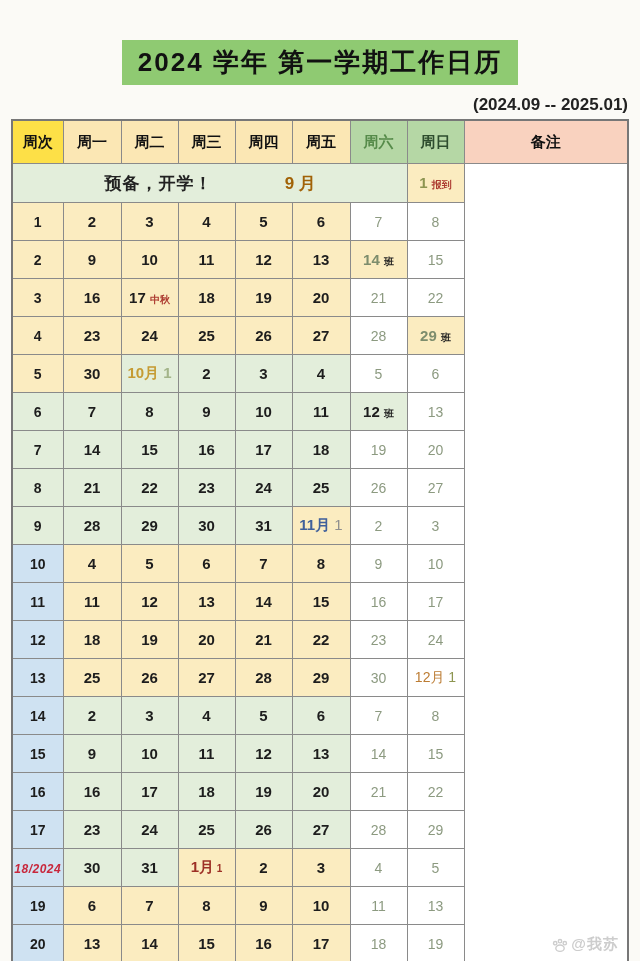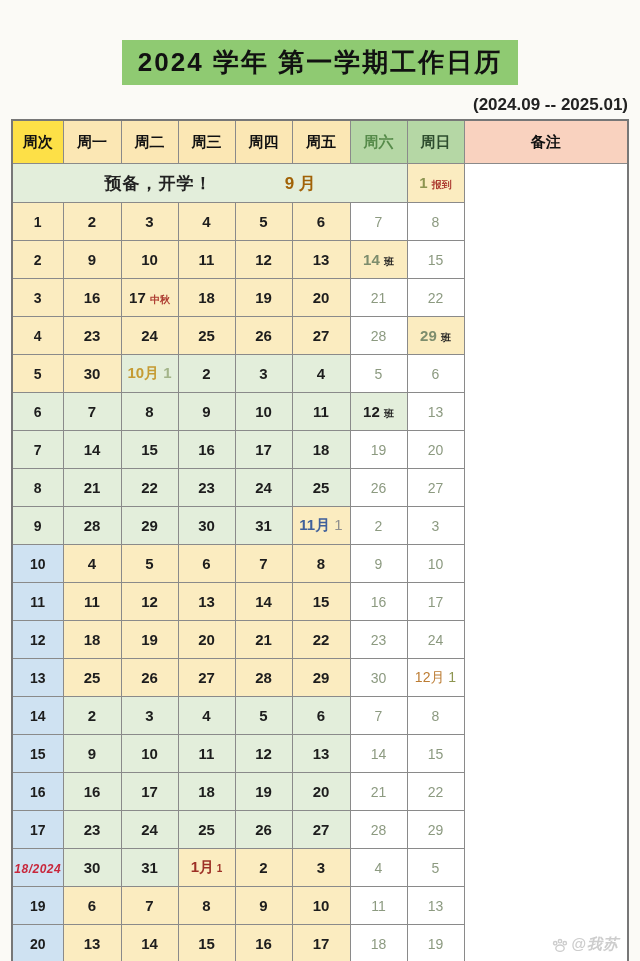--- a/index.html
+++ b/index.html
@@ -42,21 +42,21 @@
     font-size:17px;font-weight:700;color:#222;letter-spacing:1px;
   }
   .month-lbl{
     position:absolute;left:73%;top:50%;transform:translate(-50%,-50%);
     color:#a16207;font-size:17px;font-weight:700;
   }
   td.banner-sun{background:#fbecc0;}
   td.note-col{background:#ffffff;position:relative;vertical-align:bottom;}
   .watermark{
     position:absolute;right:8px;bottom:8px;display:flex;align-items:center;gap:3px;
-    color:#cdcdcd;font-size:15px;font-weight:700;letter-spacing:1px;font-style:italic;
+    color:#cdcdcd;font-size:15px;font-weight:700;letter-spacing:1px;
   }
   
   span.sm{font-size:10px;}
   span.wg{color:#7d8d6d;font-weight:600;}
   span.red{color:#ad3c31;}
   span.gold{color:#c59b33;}
   span.pg{color:#a3b489;font-weight:600;}
   span.navy{color:#40609b;}
   span.gray{color:#8f8f8f;font-weight:500;}
   span.ob{color:#bc7c33;}

